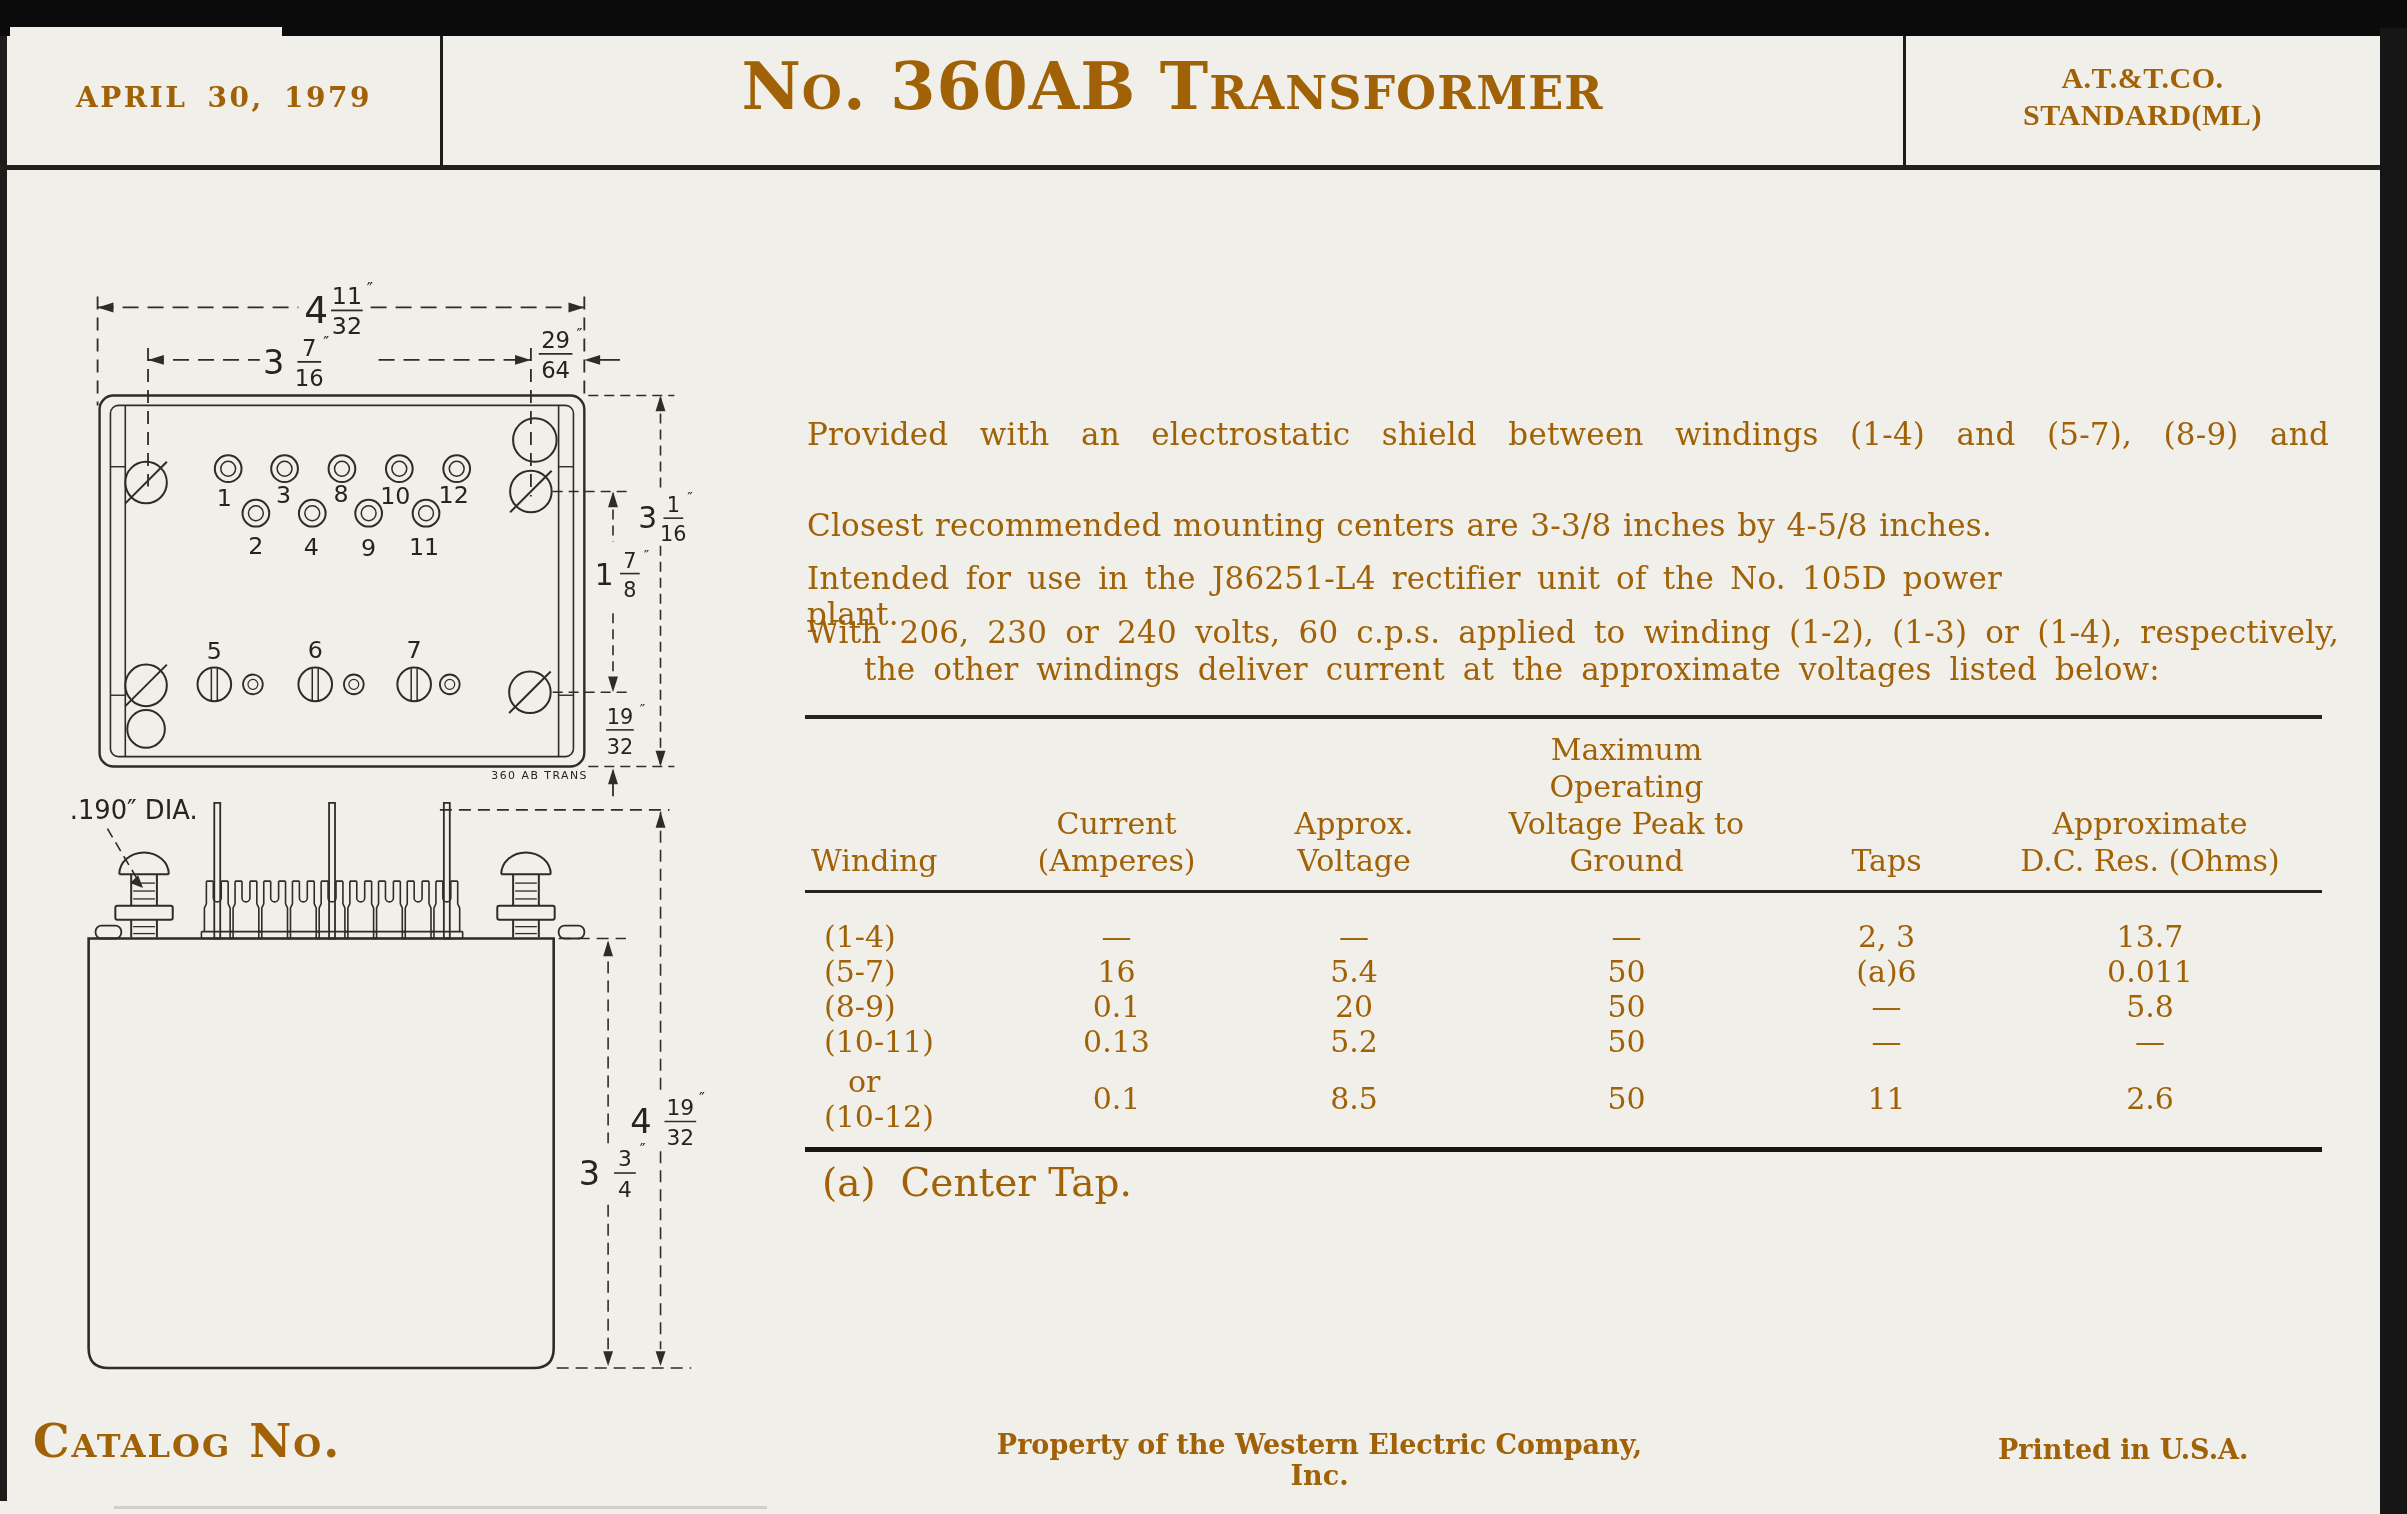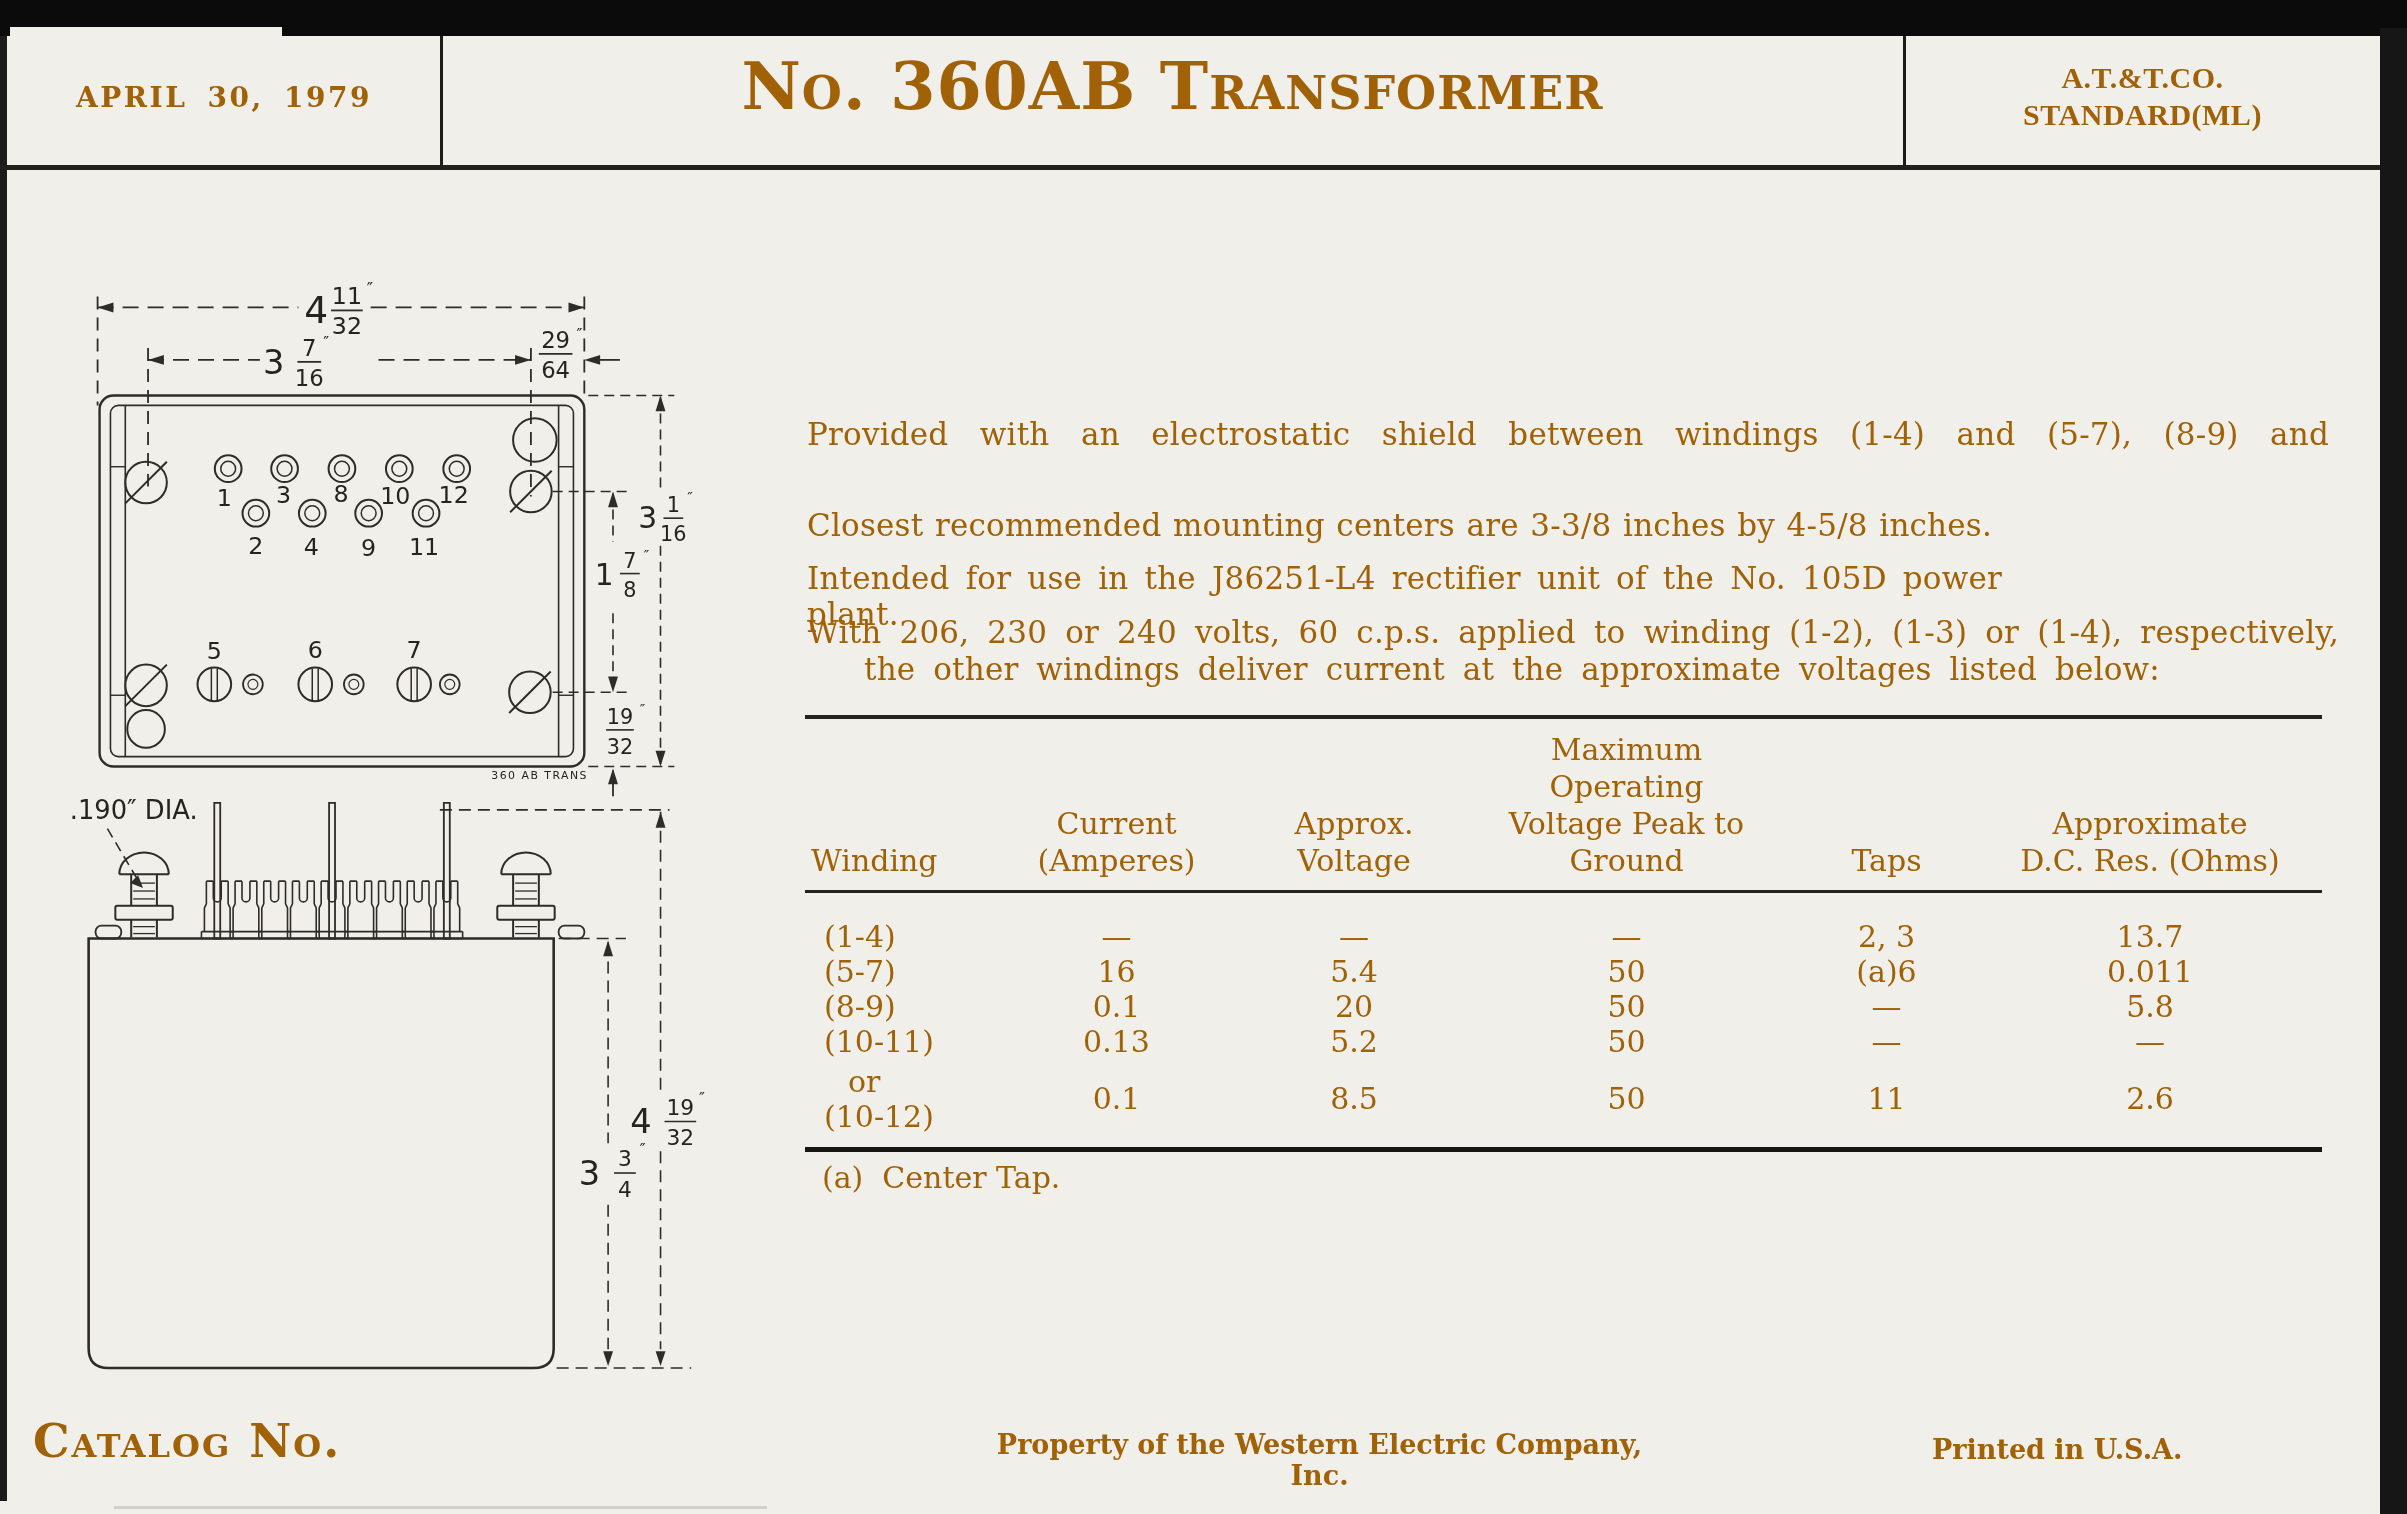--- a/index.html
+++ b/index.html
@@ -35,27 +35,27 @@
              padding-bottom:20px;font-size:30px;line-height:37px;text-align:center;}
   .thead .hc.left{align-items:flex-start;padding-left:6px;}
   .tbody{position:absolute;left:0;top:216px;width:1517px;}
   .trow{display:grid;grid-template-columns:178px 267px 208px 337px 183px 344px;
         height:35px;align-items:center;font-size:30px;}
   .trow .c{text-align:center;}
   .trow .c.left{text-align:left;padding-left:19px;}
   .trow.tall{height:71px;margin-top:4px;}
   .trow.tall .c.left{line-height:35px;}
   .wind-or{padding-left:24px;}
-  .footnote{position:absolute;left:822px;top:1160px;font-size:30px;white-space:pre;}
+  .footnote{position:absolute;left:822px;top:1160px;font-size:39px;white-space:pre;}
   
   .ft-catalog{position:absolute;left:33px;top:1414px;font-size:46px;font-weight:700;
               font-variant:small-caps;letter-spacing:2px;}
   .ft-property{position:absolute;left:973px;top:1429px;width:693px;text-align:center;
                font-weight:bold;font-size:27px;}
-  .ft-printed{position:absolute;left:1932px;top:1434px;font-weight:bold;font-size:27px;}
+  .ft-printed{position:absolute;left:1998px;top:1434px;font-weight:bold;font-size:27px;}
   
   .fig{position:absolute;}
   .fig *{vector-effect:non-scaling-stroke;}
   .fig path,.fig line,.fig rect,.fig circle{fill:none;stroke:#2e2c28;}
   .fig text{font-family:"DejaVu Sans","Liberation Sans",sans-serif;fill:#26241f;stroke:none;}
 </style>
 </head>
 <body>
 
 <div class="page">

